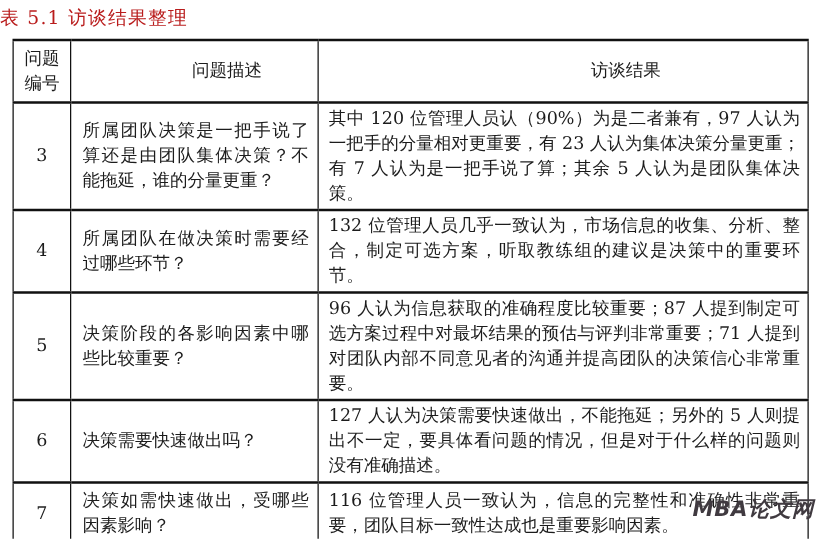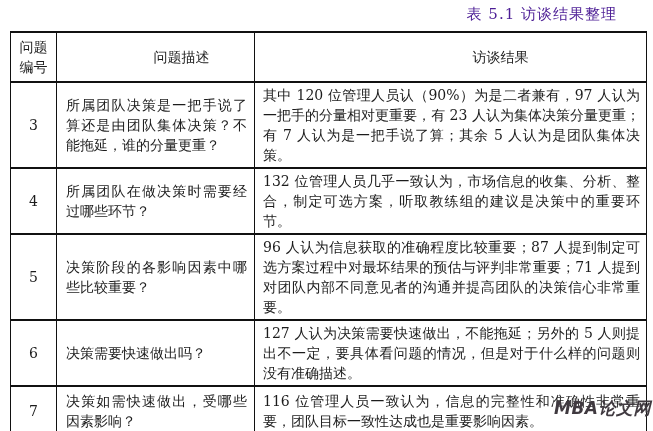--- a/index.html
+++ b/index.html
@@ -9,24 +9,24 @@
     font-family: "DejaVu Serif", "Liberation Serif", serif;
     color: #1c1c1c;
     overflow: hidden;
     position: relative;
   }
   .caption {
     position: absolute;
     top: 5px; left: 0;
     width: 653px;
     padding-right: 36px;
-    text-align: right;
+    text-align: left;
     font-size: 15px;
     letter-spacing: 1px;
-    color: #4c1d95;
+    color: #b91c1c;
   }
   table.results {
     position: absolute;
     top: 31px; left: 10px;
     width: 636px;
     border-collapse: collapse;
     table-layout: fixed;
   }
   table.results col.c1 { width: 46px; }
   table.results col.c2 { width: 198px; }

